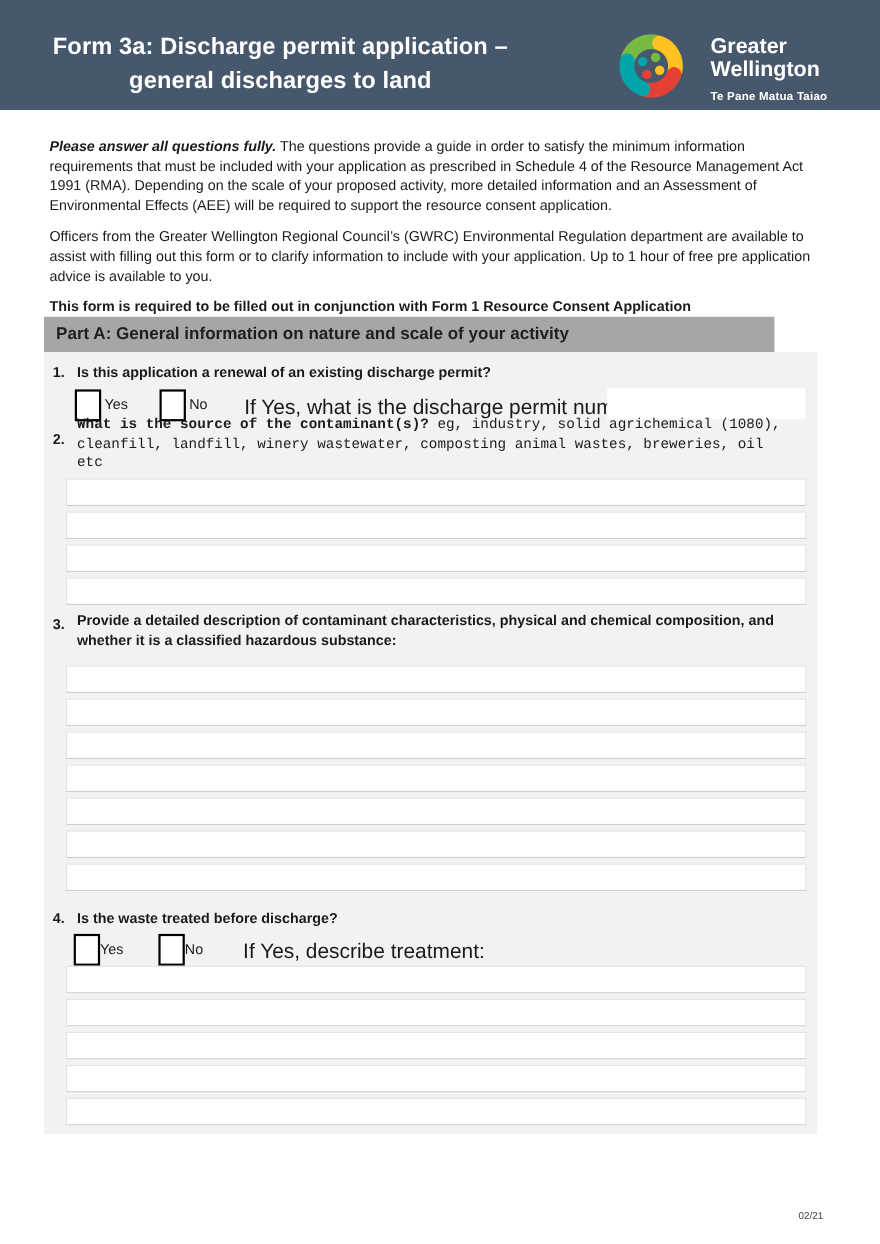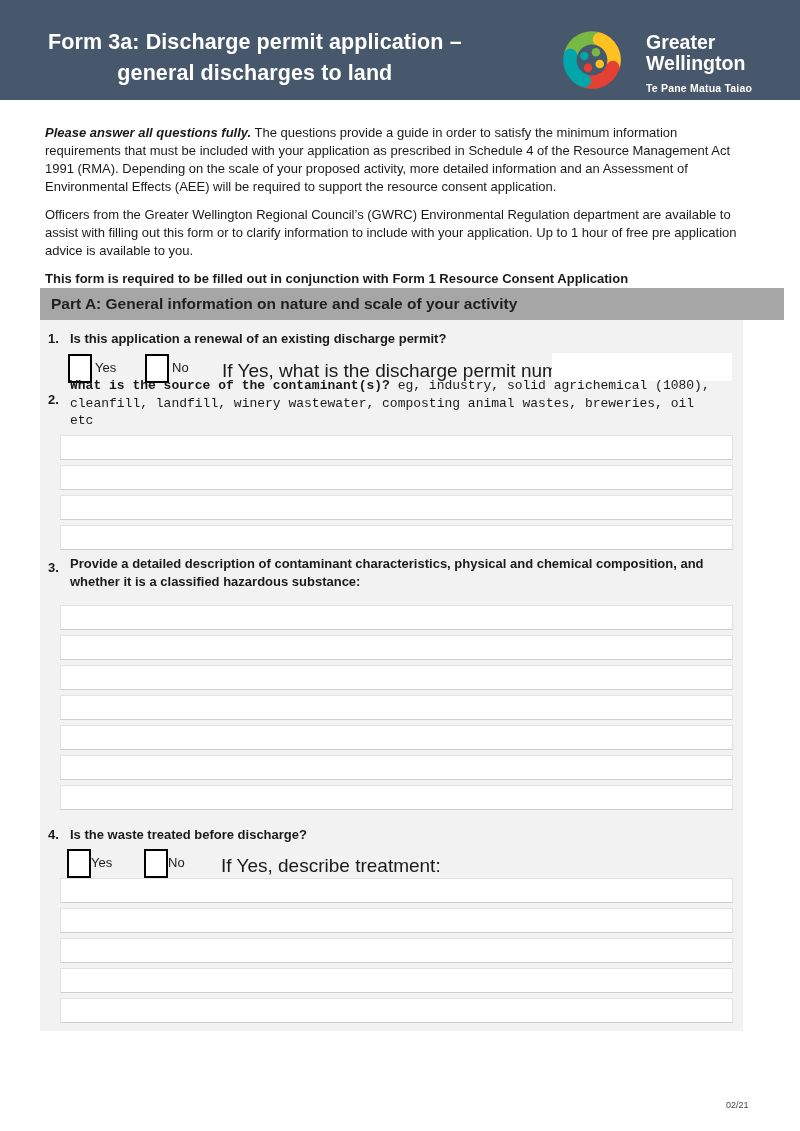--- a/index.html
+++ b/index.html
@@ -15,21 +15,21 @@
   .logo-text{color:#ffffff;font-weight:bold;font-size:19.5px;line-height:21px;padding-top:2px;}
   .tagline{font-size:10.5px;margin-top:4px;letter-spacing:.2px;}
 
   
   .intro{position:absolute;left:45px;top:124px;width:700px;font-size:13px;line-height:18px;}
   .intro p{margin:0 0 10px 0;}
   .italic{font-style:italic;font-weight:bold;}
   .bold{font-weight:bold;}
 
   
-  .parta{position:absolute;left:40px;top:288px;width:744px;height:32px;background:#a6a6a6;
+  .parta{position:absolute;left:40px;top:288px;width:664px;height:32px;background:#a6a6a6;
          color:#1f1f1f;font-size:15.5px;font-weight:bold;line-height:32px;
          padding-left:11px;box-sizing:border-box;}
 
   
   .formbody{position:absolute;left:40px;top:320px;width:703px;height:711px;background:#f2f2f2;}
   .qnum{position:absolute;font-weight:bold;font-size:13px;line-height:17.5px;}
   .qtext{position:absolute;font-weight:bold;font-size:13px;line-height:17.5px;}
   .qtext .normal{font-weight:normal;}
   .checkbox{position:absolute;width:20px;height:25px;background:#ffffff;border:2px solid #000;}
   .cblabel{position:absolute;font-size:13px;}

